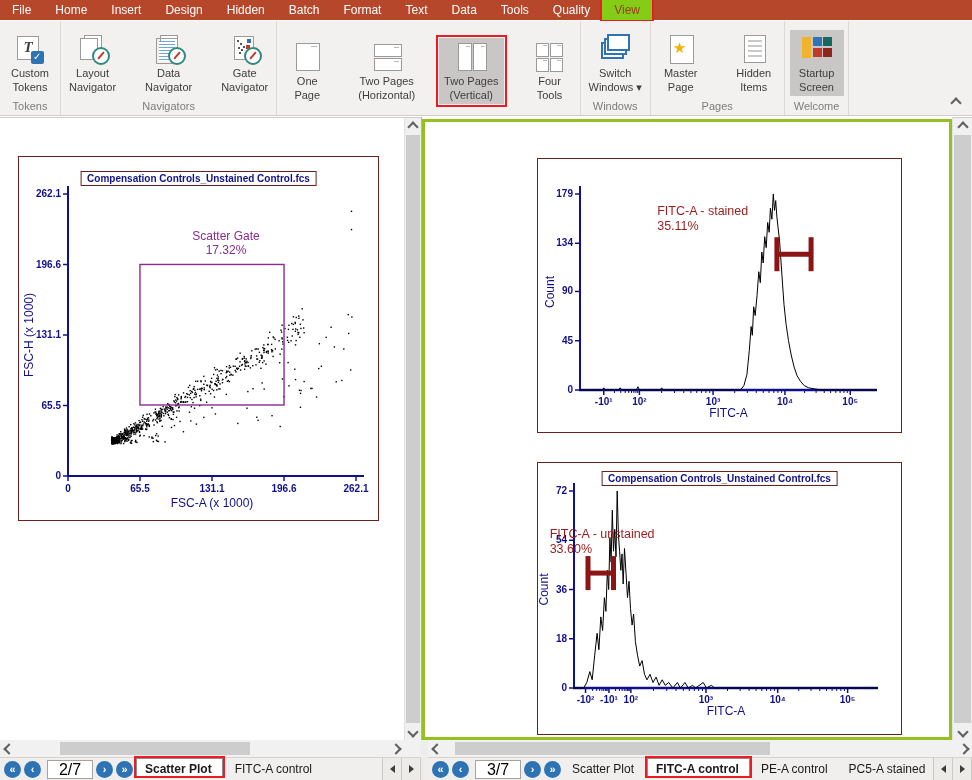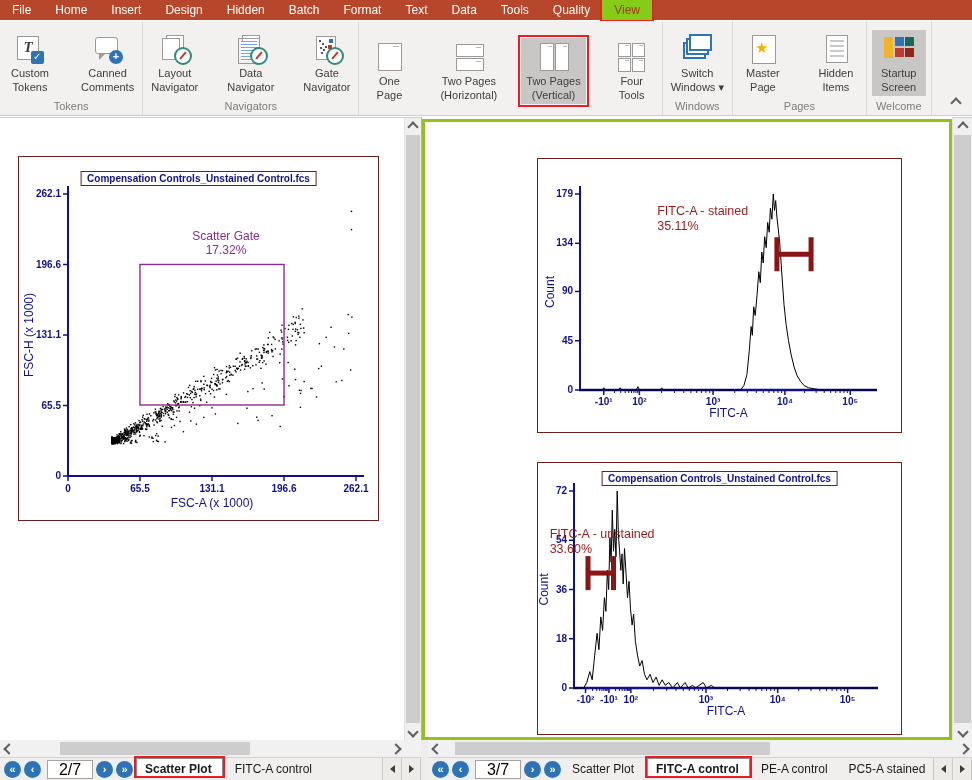--- a/index.html
+++ b/index.html
@@ -153,29 +153,20 @@
 
   <div class="rgroup">
     <div class="rbtns">
       <div class="rbtn">
         <div class="ic">
             <i class="tok-box"></i>
             <i class="tok-chk"></i>
           </div>
         <span class="rlabel">Custom</span>
         <span class="rlabel">Tokens</span>
-      </div>
-      <div class="rbtn">
-        <div class="ic">
-            <i class="cc-bub"></i>
-            <i class="cc-tail"></i>
-            <i class="cc-plus"></i>
-          </div>
-        <span class="rlabel">Canned</span>
-        <span class="rlabel">Comments</span>
       </div>
     </div>
     <div class="rglabel">Tokens</div>
   </div>
 
   <div class="rgroup">
     <div class="rbtns">
       <div class="rbtn">
         <div class="ic">
             <i class="pg-back"></i>

